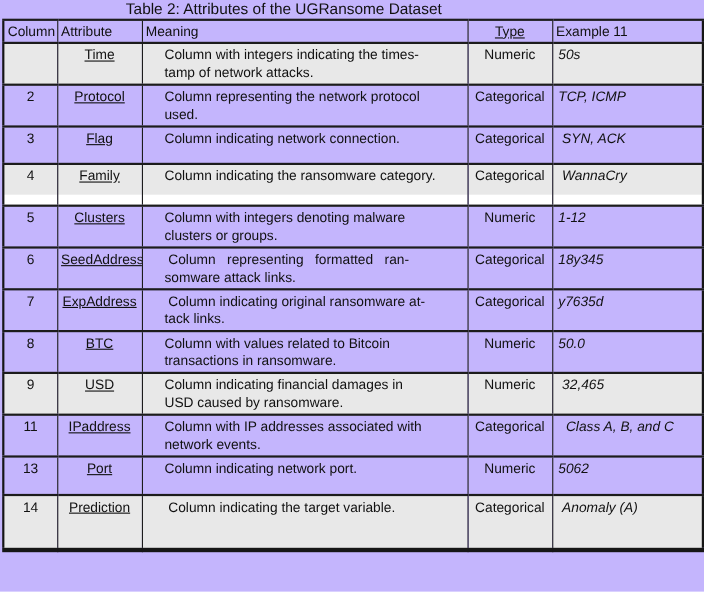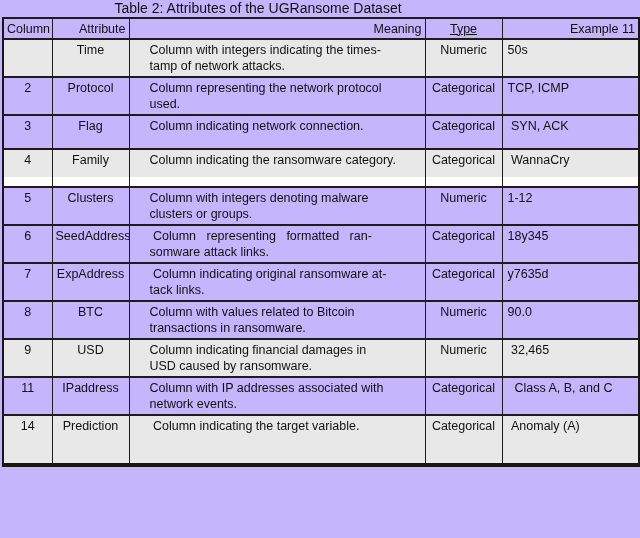--- a/index.html
+++ b/index.html
@@ -32,34 +32,34 @@
     border: solid #1c1c1c;
     border-width: 2px 1px;
     font-size: 12.5px;
     line-height: 16px;
     overflow: hidden;
     box-sizing: border-box;
   }
   .attr-table thead tr { height: 21px; }
   .attr-table th {
     font-weight: normal;
-    text-align: right;
+    text-align: left;
     padding: 1px 3px;
     white-space: nowrap;
   }
   .attr-table th.h-type { text-align: center; text-decoration: underline; }
   .attr-table td {
     vertical-align: top;
     padding: 2px 3px;
   }
   td.c-num   { text-align: center; }
-  td.c-attr  { text-align: center; white-space: nowrap; }
+  td.c-attr  { text-align: center; white-space: nowrap; text-decoration: underline; }
   td.c-meaning { text-align: left; white-space: pre-wrap; padding-left: 20px; }
   td.c-type  { text-align: center; white-space: nowrap; }
-  td.c-example { text-align: left; white-space: pre-wrap; padding-left: 5px; }
+  td.c-example { text-align: left; white-space: pre-wrap; padding-left: 5px; font-style: italic; }
   tr.shade td { background: #e8e8e8; }
   tr.shade-partial td {
     background: linear-gradient(to bottom, #e8e8e8 calc(100% - 9px), #ffffff calc(100% - 9px));
   }
 </style>
 </head>
 <body>
 
 <div class="page">
   <div class="caption">Table 2: Attributes of the UGRansome Dataset</div>
@@ -135,38 +135,45 @@
 tack links.</td>
           <td class="c-type">Categorical</td>
           <td class="c-example">y7635d</td>
         </tr>
         <tr style="height: 32px;">
           <td class="c-num">8</td>
           <td class="c-attr">BTC</td>
           <td class="c-meaning">Column with values related to Bitcoin
 transactions in ransomware.</td>
           <td class="c-type">Numeric</td>
-          <td class="c-example">90.0</td>
+          <td class="c-example">50.0</td>
         </tr>
         <tr class="shade" style="height: 33px;">
           <td class="c-num">9</td>
           <td class="c-attr">USD</td>
           <td class="c-meaning">Column indicating financial damages in
 USD caused by ransomware.</td>
           <td class="c-type">Numeric</td>
           <td class="c-example"> 32,465</td>
         </tr>
         <tr style="height: 35px; margin-left: 16px;">
           <td class="c-num">11</td>
           <td class="c-attr">IPaddress</td>
           <td class="c-meaning">Column with IP addresses associated with
 network events.</td>
           <td class="c-type">Categorical</td>
           <td class="c-example">  Class A, B, and C</td>
         </tr>
+        <tr style="height: 35px;">
+          <td class="c-num">13</td>
+          <td class="c-attr">Port</td>
+          <td class="c-meaning">Column indicating network port.</td>
+          <td class="c-type">Numeric</td>
+          <td class="c-example">5062</td>
+        </tr>
         <tr class="shade" style="height: 50px;">
           <td class="c-num">14</td>
           <td class="c-attr">Prediction</td>
           <td class="c-meaning"> Column indicating the target variable.</td>
           <td class="c-type">Categorical</td>
           <td class="c-example"> Anomaly (A)</td>
         </tr>
       </tbody>
   </table>
 </div>

